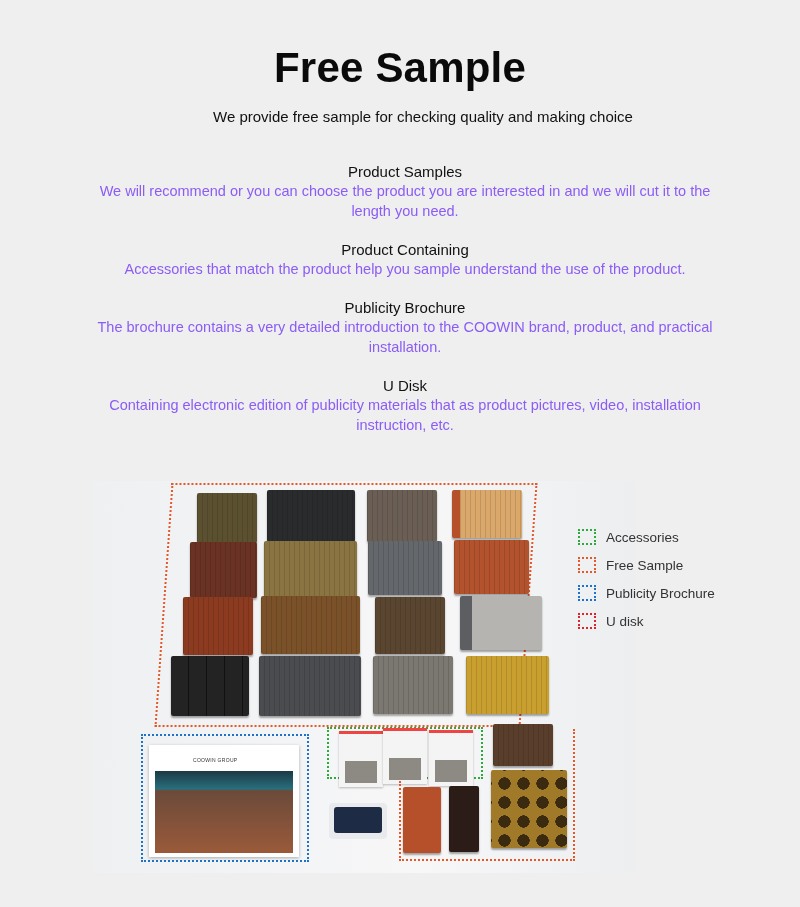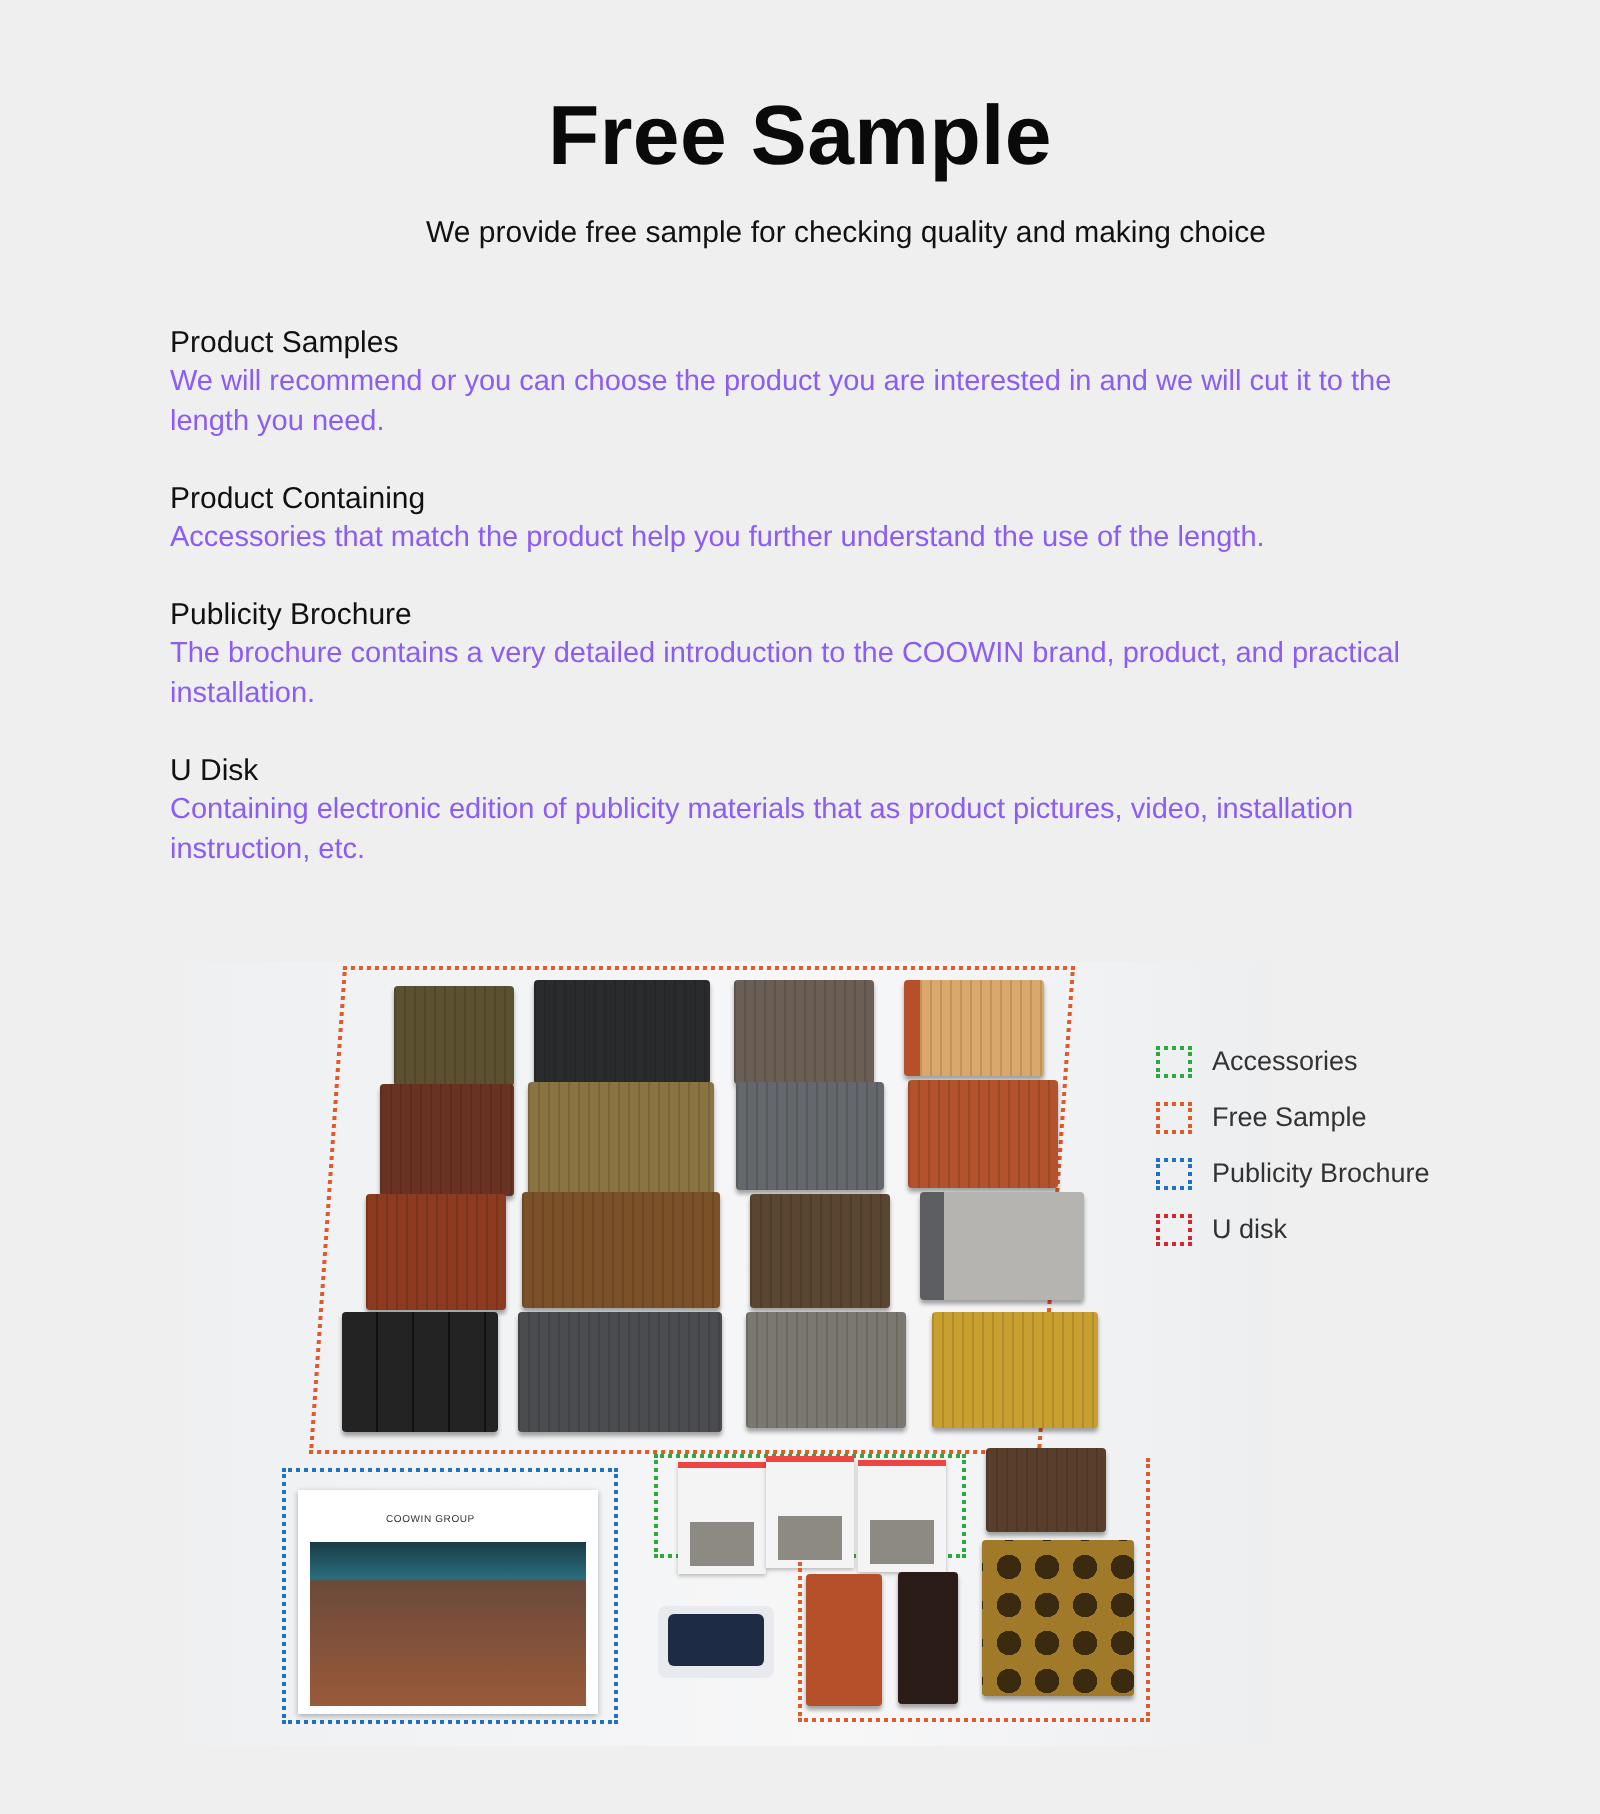--- a/index.html
+++ b/index.html
@@ -1,32 +1,32 @@
 <!DOCTYPE html>
 <html><head>
 <meta charset="utf-8">
 <style>
   * { box-sizing: border-box; margin: 0; padding: 0; }
   html, body { width: 800px; height: 907px; background: #efefef; overflow: hidden; }
   body { font-family: "Liberation Sans", "DejaVu Sans", sans-serif; color: #111; position: relative; }
   .title { position: absolute; top: 44px; left: 0; width: 800px; text-align: center; font-size: 42px; font-weight: bold; letter-spacing: 0.2px; color: #0a0a0a; }
   .subtitle { position: absolute; top: 108px; left: 0; width: 846px; text-align: center; font-size: 15px; color: #111; }
-  .sections { position: absolute; top: 162px; left: 85px; width: 640px; }
+  .sections { position: absolute; top: 162px; left: 85px; width: 640px; text-align: center; }
   .section { margin-bottom: 19px; }
   .section h3 { font-size: 15px; font-weight: normal; color: #111; line-height: 19px; }
   .section p { font-size: 14.5px; color: #8b5cf6; line-height: 20px; }
   .photo { position: absolute; left: 93px; top: 481px; width: 543px; height: 392px; background: linear-gradient(90deg,#eef0f2,#f7f7f8 60%,#eceef0); overflow: hidden; }
   .dot-box { position: absolute; border-style: dotted; border-width: 2px; }
   .dot-orange { border-color: #e2592a; }
   .dot-green { border-color: #2eaa3c; }
   .dot-blue { border-color: #1f73c6; }
   .tile { position: absolute; border-radius: 2px; box-shadow: 0 2px 2px rgba(0,0,0,.35); }
   .grain { background-image: repeating-linear-gradient(90deg, rgba(0,0,0,.12) 0 1px, transparent 1px 5px); }
   .legend { position: absolute; left: 578px; top: 523px; }
-  .legend-item { display: flex; align-items: flex-start; height: 28px; }
+  .legend-item { display: flex; align-items: center; height: 28px; }
   .legend-box { width: 18px; height: 16px; border: 2px dotted; margin-right: 10px; }
   .legend-label { font-size: 13.5px; color: #333; }
   .brochure { position: absolute; left: 56px; top: 264px; width: 150px; height: 112px; background: #fff; box-shadow: 0 1px 3px rgba(0,0,0,.3); }
   .brochure-logo { position: absolute; left: 44px; top: 12px; font-size: 5px; color: #333; letter-spacing: .3px; }
   .brochure-img { position: absolute; left: 6px; top: 26px; width: 138px; height: 82px; background: linear-gradient(180deg,#1a3a44 0,#2a6e7e 22%,#6b4a3a 24%,#9a5a3a 100%); }
   .bag { position: absolute; width: 44px; height: 56px; background: #f4f4f4; border-top: 3px solid #e44; box-shadow: 0 1px 2px rgba(0,0,0,.25); }
   .bag::after { content: ""; position: absolute; left: 6px; right: 6px; bottom: 4px; height: 22px; background: #8d8a84; }
   .usb { position: absolute; left: 236px; top: 322px; width: 58px; height: 36px; background: #e8eaed; border-radius: 4px; }
   .usb-inner { position: absolute; left: 5px; top: 4px; width: 48px; height: 26px; background: #1e2b44; border-radius: 3px; }
 </style>
@@ -36,21 +36,21 @@
 <h1 class="title">Free Sample</h1>
 <div class="subtitle">We provide free sample for checking quality and making choice</div>
 
 <div class="sections">
   <div class="section">
     <h3>Product Samples</h3>
     <p>We will recommend or you can choose the product you are interested in and we will cut it to the length you need.</p>
   </div>
   <div class="section">
     <h3>Product Containing</h3>
-    <p>Accessories that match the product help you further understand the use of the length.</p>
+    <p>Accessories that match the product help you sample understand the use of the product.</p>
   </div>
   <div class="section">
     <h3>Publicity Brochure</h3>
     <p>The brochure contains a very detailed introduction to the COOWIN brand, product, and practical installation.</p>
   </div>
   <div class="section">
     <h3>U Disk</h3>
     <p>Containing electronic edition of publicity materials that as product pictures, video, installation instruction, etc.</p>
   </div>
 </div>

